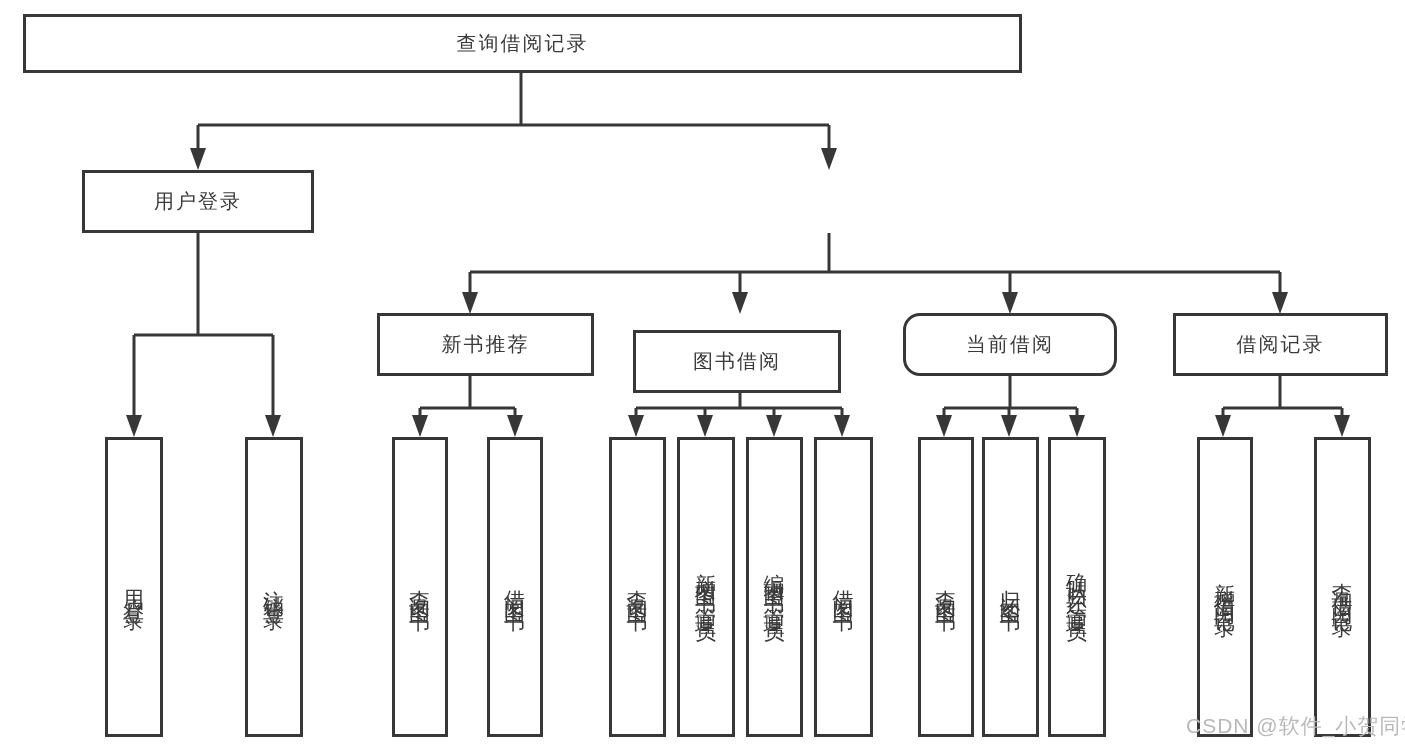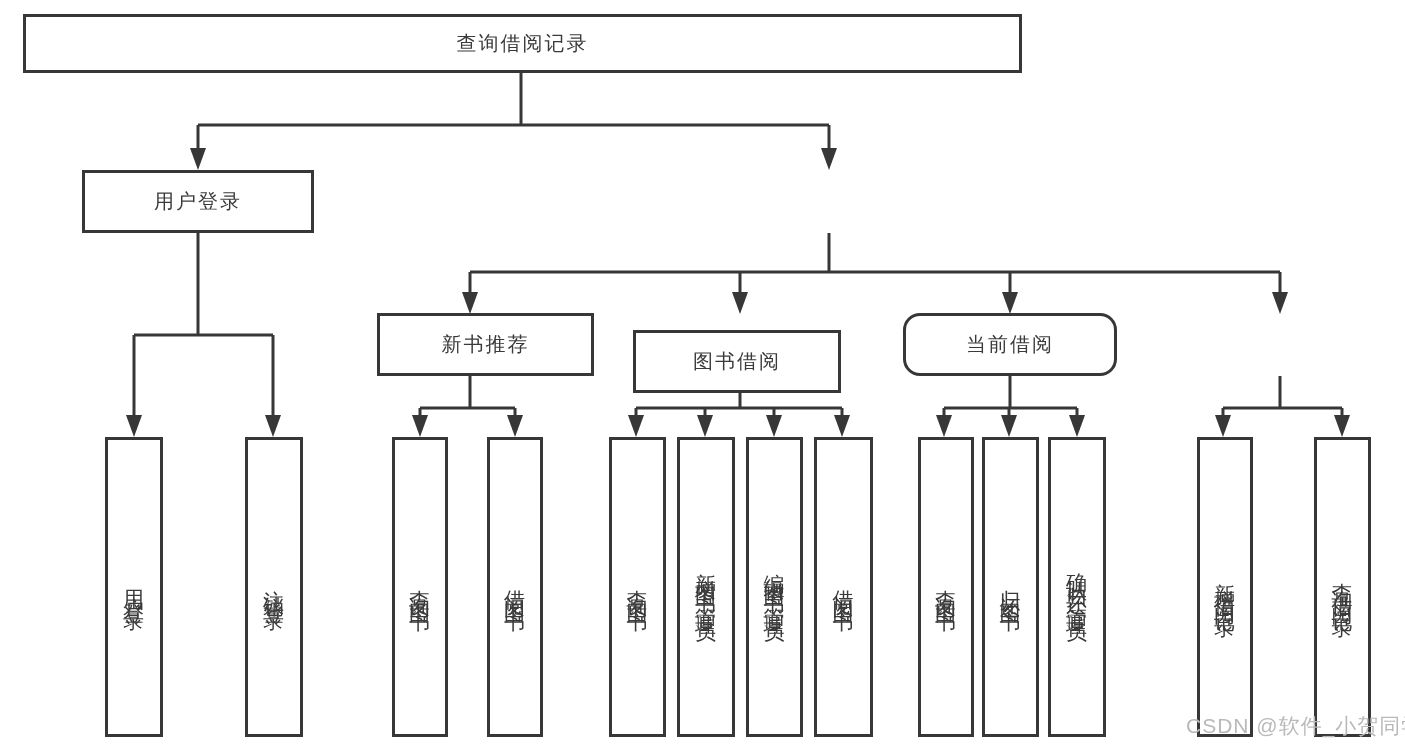--- a/index.html
+++ b/index.html
@@ -157,20 +157,21 @@
     </g>
   </svg>
 
   <div class="hbox" style="left:23px; top:14px; width:999px; height:59px;">查询借阅记录</div>
 
   <div class="hbox" style="left:82px; top:170px; width:232px; height:63px;">用户登录</div>
 
   <div class="hbox" style="left:377px; top:313px; width:217px; height:63px;">新书推荐</div>
   <div class="hbox" style="left:633px; top:330px; width:208px; height:63px;">图书借阅</div>
   <div class="hbox" style="left:903px; top:313px; width:214px; height:63px;border-radius:17px;">当前借阅</div>
+  <div class="hbox" style="left:1173px; top:313px; width:215px; height:63px;">借阅记录</div>
 
   <div class="vbox" style="left:105px; width:58px;">
     <span>用户登录</span>
   </div>
   <div class="vbox" style="left:245px; width:58px;">
     <span>注销登录</span>
   </div>
 
   <div class="vbox" style="left:392px; width:56px;">
     <span>查询图书</span>

